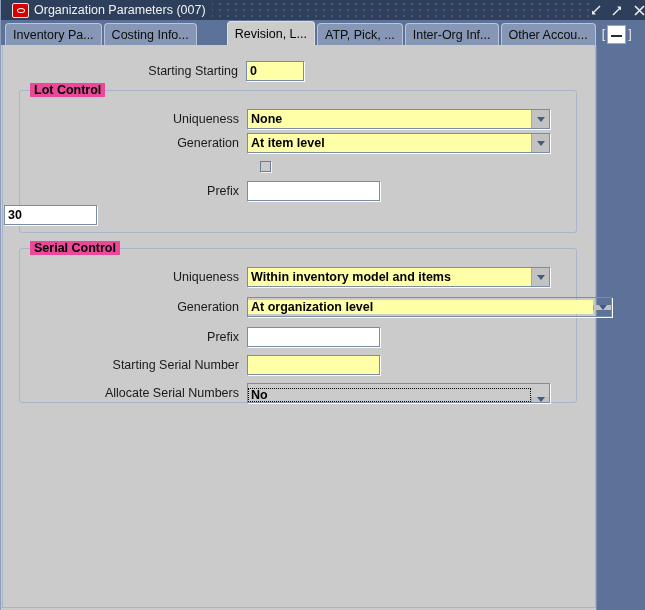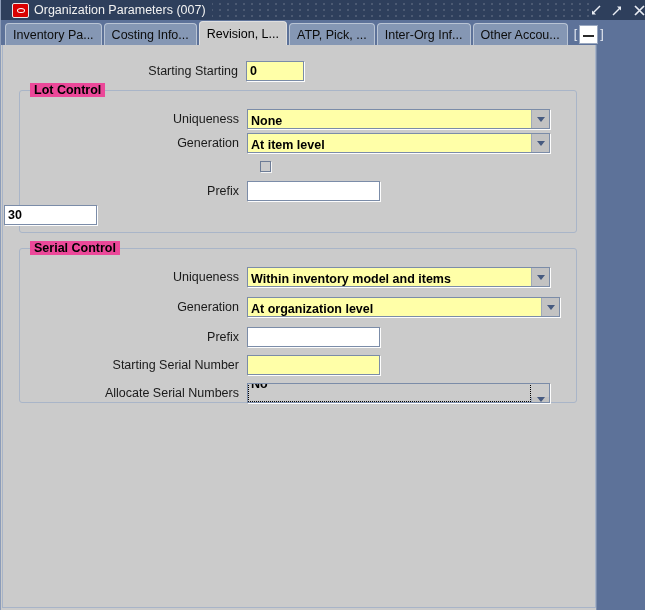--- a/index.html
+++ b/index.html
@@ -125,20 +125,21 @@
     color: #0c0c0c;
     font-size: 12.5px;
     white-space: nowrap;
     cursor: default;
   }
   .tab.active {
     background: #cbcbcb;
     border-color: #dfdfdf;
     height: 24px;
     color: #000;
+    margin-left: 28px;
   }
   .tab-overflow {
     display: flex;
     align-items: center;
     gap: 2px;
     height: 22px;
     color: #e8ecf3;
     font-size: 12.5px;
     padding-left: 4px;
     cursor: default;
@@ -215,21 +216,21 @@
     box-shadow: 1px 1px 0 #fdfdfd;
     display: flex;
     align-items: stretch;
     flex: none;
     overflow: hidden;
   }
   .combo .val {
     flex: 1 1 auto;
     display: flex;
     align-items: center;
-    padding: 11px 3px;
+    padding: 0 3px;
     font-size: 12.5px;
     font-weight: bold;
     color: #000;
     white-space: nowrap;
     overflow: hidden;
   }
   .combo.yellow .val { background: #ffffa8; }
   .combo.grey  .val { background: #cbcbcb; }
   .combo .arrow {
     width: 17px;
@@ -406,21 +407,21 @@
         <span class="combo yellow" style="width:303px;">
           <span class="val">Within inventory model and items</span>
           <span class="arrow">
               <i></i>
             </span>
         </span>
       </div>
 
       <div class="row" style="position:absolute; left:-16px; top:47px;">
         <span class="lbl">Generation</span>
-        <span class="combo yellow" style="width:313px;">
+        <span class="combo yellow" style="width:365px;align-items:center;">
           <span class="val">At organization level</span>
           <span class="arrow">
               <i></i>
             </span>
         </span>
       </div>
 
       <div class="row" style="position:absolute; left:-16px; top:77px;">
         <span class="lbl">Prefix</span>
         <span class="fld white" style="width:133px;"></span>

